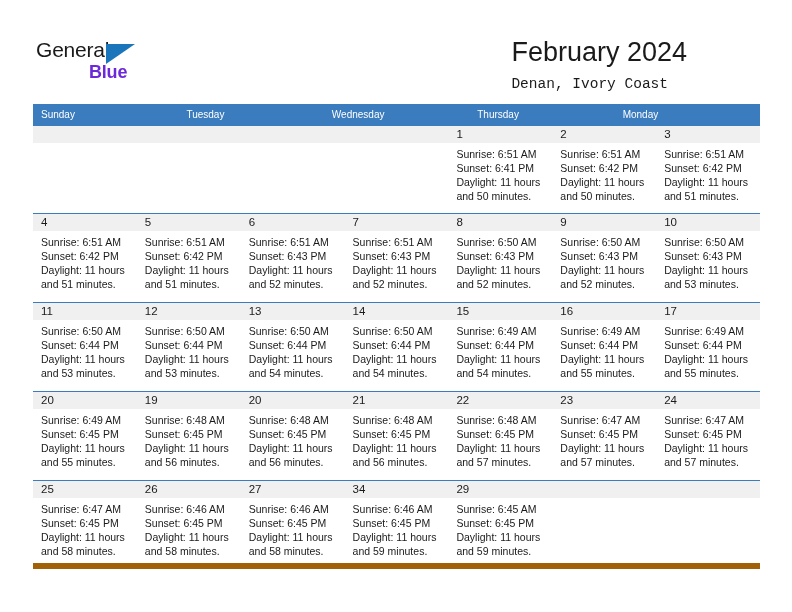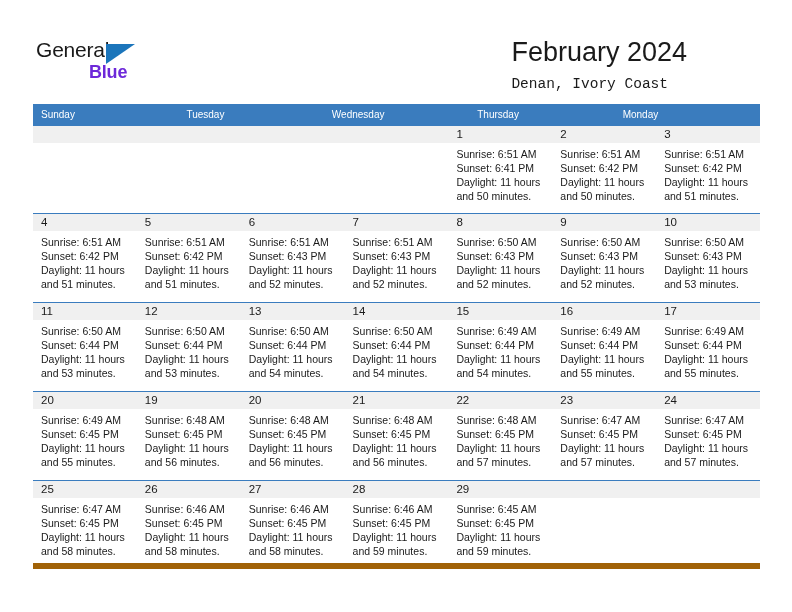--- a/index.html
+++ b/index.html
@@ -440,21 +440,21 @@
           <div class="day">
             <div class="day-number">27</div>
             <div class="day-body">
               <div class="day-line">Sunrise: 6:46 AM</div>
               <div class="day-line">Sunset: 6:45 PM</div>
               <div class="day-line">Daylight: 11 hours</div>
               <div class="day-line">and 58 minutes.</div>
             </div>
           </div>
           <div class="day">
-            <div class="day-number">28</div>
+            <div class="day-number">34</div>
             <div class="day-body">
               <div class="day-line">Sunrise: 6:46 AM</div>
               <div class="day-line">Sunset: 6:45 PM</div>
               <div class="day-line">Daylight: 11 hours</div>
               <div class="day-line">and 59 minutes.</div>
             </div>
           </div>
           <div class="day">
             <div class="day-number">29</div>
             <div class="day-body">

